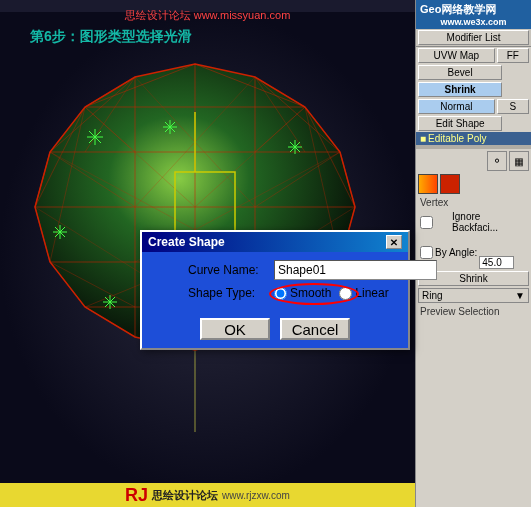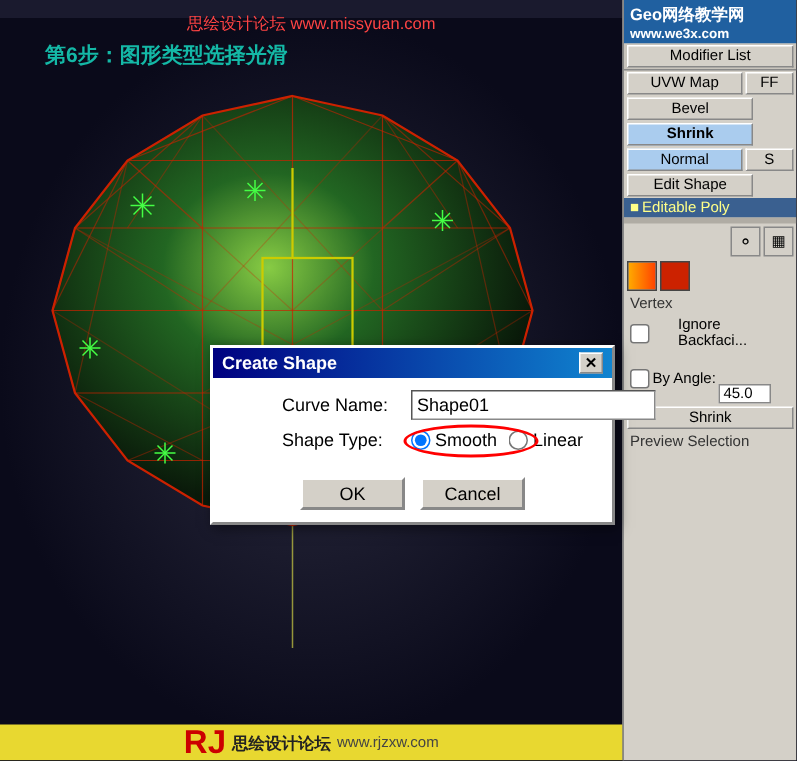--- a/index.html
+++ b/index.html
@@ -188,21 +188,21 @@
       gap: 4px;
       z-index: 10;
     }
 
     
     #create-shape-dialog {
       position: absolute;
       top: 230px;
       left: 140px;
       width: 270px;
-      background: #ffffff;
+      background: #1d4ed8;
       border: 2px solid #fff;
       border-bottom-color: #888;
       border-right-color: #888;
       box-shadow: 2px 2px 8px rgba(0,0,0,0.5);
       pointer-events: all;
       z-index: 100;
     }
 
     .dialog-titlebar {
       background: linear-gradient(to right, #000080, #1084d0);
@@ -279,21 +279,21 @@
       padding: 4px 10px 8px;
     }
 
     .dialog-btn {
       width: 70px;
       height: 22px;
       background: #d4d0c8;
       border: 2px solid #fff;
       border-bottom-color: #888;
       border-right-color: #888;
-      font-size: 12px;
+      font-size: 15px;
       cursor: pointer;
       text-align: center;
     }
 
     
     .smooth-highlight {
       position: absolute;
       border: 2px solid #ff0000;
       border-radius: 50%;
       width: 90px;
@@ -465,31 +465,31 @@
       <line x1="-5" y1="-5" x2="5" y2="5"></line>
       <line x1="5" y1="-5" x2="-5" y2="5"></line>
     </g>
 
     <rect x="175" y="160" width="60" height="80" fill="none" stroke="#cccc00" stroke-width="1.5"></rect>
 
     <line x1="195" y1="160" x2="195" y2="100" stroke="#cccc00" stroke-width="1.5"></line>
   </svg>
 
   <div class="bottom-bar">
-    <span style="font-size:22px; font-weight:bold; color:#cc0000;">RJ</span>
+    <span style="font-size:18px; font-weight:bold; color:#cc0000;">RJ</span>
     <span style="font-size:11px; font-weight:bold; color:#222;">思绘设计论坛</span>
     <span style="font-size:10px; color:#444;">www.rjzxw.com</span>
   </div>
 </div>
 
 <div id="right-panel">
 
   <div class="panel-header">
     <div>Geo网络教学网</div>
-    <div style="font-size:9px;">www.we3x.com</div>
+    <div style="font-size:9px;text-align:center;">www.we3x.com</div>
   </div>
 
   <div class="panel-section">
     <div class="panel-row">
       <button class="panel-btn">Modifier List</button>
     </div>
   </div>
 
   <div class="panel-row">
     <button class="panel-btn" style="flex:3;">UVW Map</button>
@@ -545,20 +545,26 @@
   <div class="input-row">
     <input type="checkbox" style="">
     <span>By Angle:</span>
     <input class="num-input" value="45.0" style="width: 35px; margin-top: 21px;">
   </div>
 
   <div class="panel-row">
     <button class="panel-btn">Shrink</button>
   </div>
 
+  <div class="panel-row">
+    <div class="dropdown-btn">
+      <span>Ring</span>
+      <span style="margin-left:auto;">▼</span>
+    </div>
+  </div>
 
   <div class="panel-label-row">
     <span>Preview Selection</span>
   </div>
 </div>
 
 <div id="create-shape-dialog">
 
   <div class="dialog-titlebar">
     <span>Create Shape</span>

